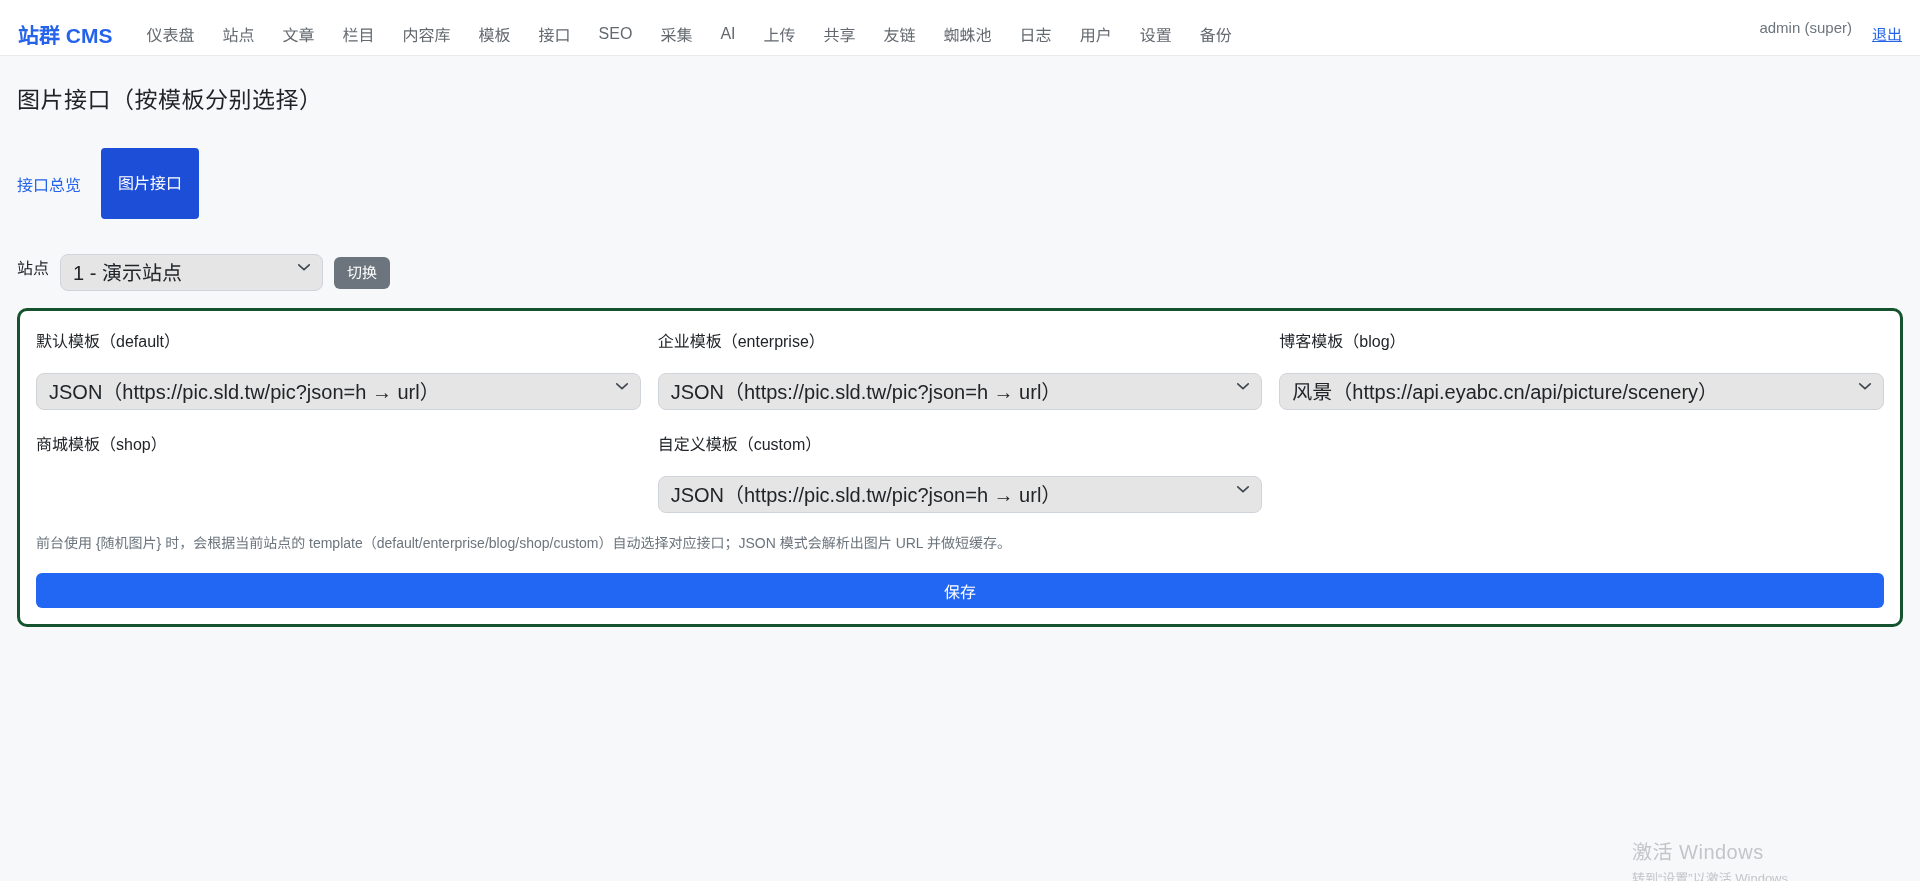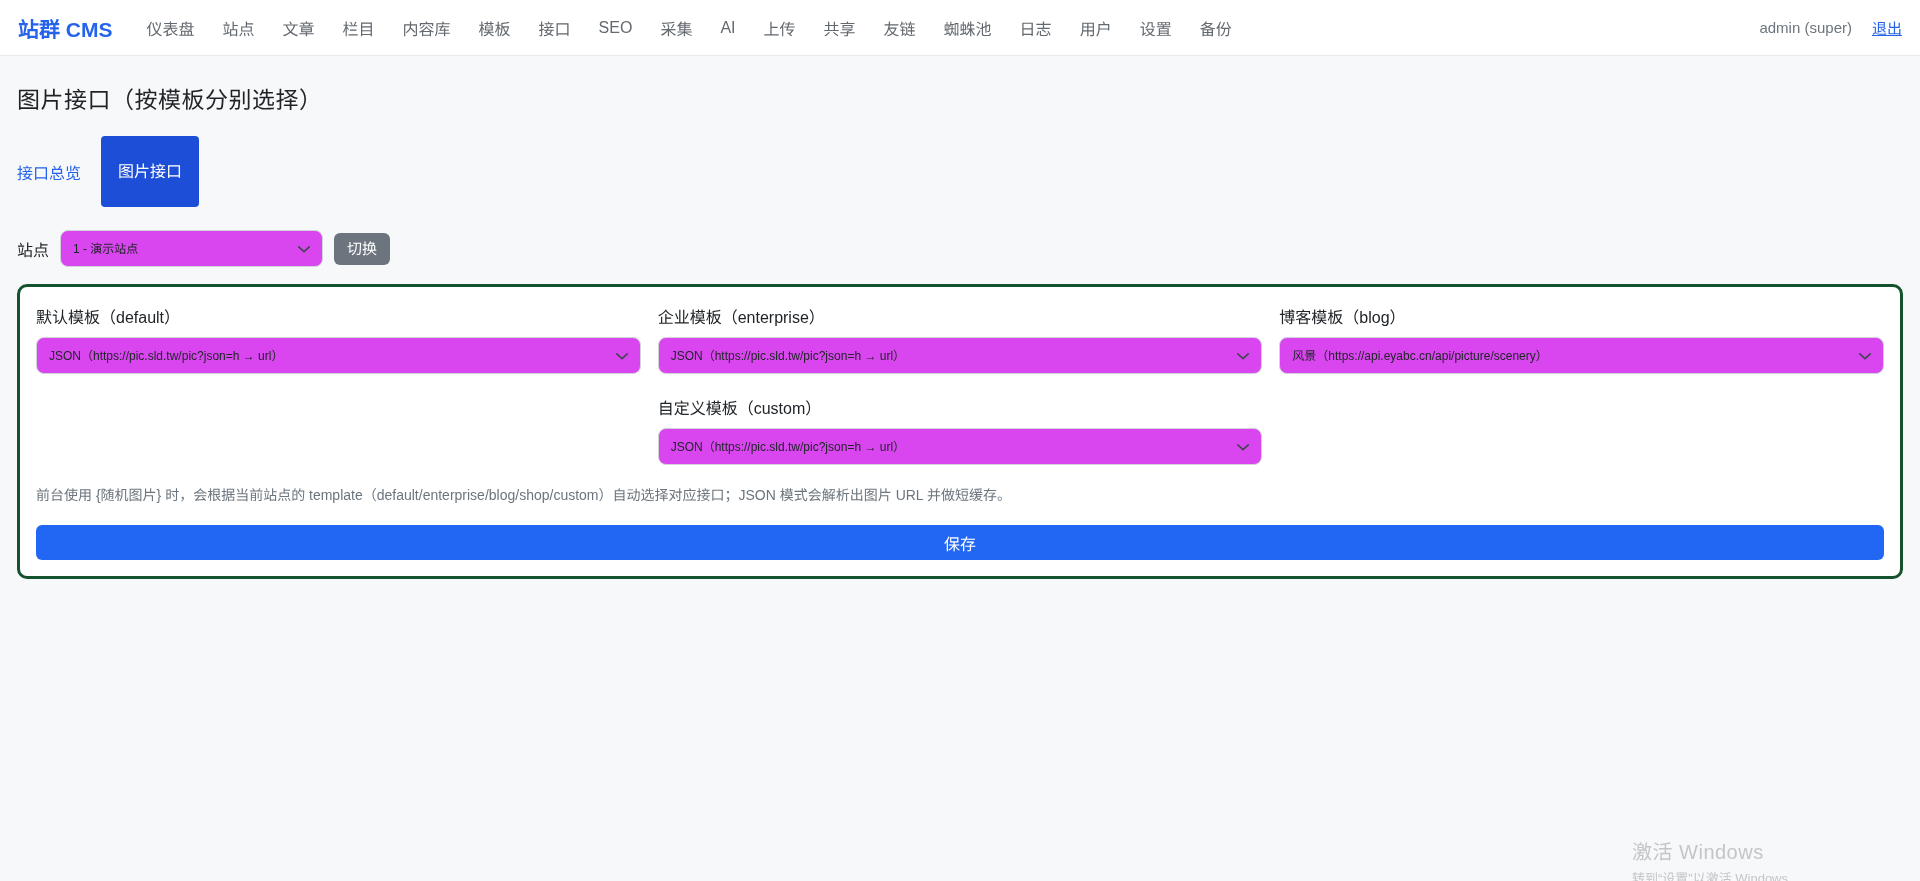--- a/index.html
+++ b/index.html
@@ -1,21 +1,21 @@
 <!DOCTYPE html>
 <html lang="zh-CN"><head>
 <meta charset="utf-8">
 <style>
   * { margin: 0; padding: 0; box-sizing: border-box; }
   html, body {
     width: 1920px; height: 881px; overflow: hidden;
     font-family: "Liberation Sans", "DejaVu Sans", sans-serif;
     background: #f7f8f9; color: #212529;
   }
-  [data-interactable="true"] { cursor: pointer; }
+  [data-interactable="true"] { cursor: pointer; margin-top: 12px; }
 
   
   .navbar {
     height: 56px; background: #ffffff; border-bottom: 1px solid #e8eaed;
     display: flex; align-items: center; padding: 0 18px;
   }
   .brand { font-size: 21px; font-weight: bold; color: #2563eb; margin-right: 34px; white-space: nowrap; }
   .nav-links { display: flex; align-items: center; gap: 28px; }
   .nav-link { font-size: 16px; color: #63696f; white-space: nowrap; }
   .nav-right { margin-left: auto; display: flex; align-items: center; gap: 20px; font-size: 15px; }
@@ -31,22 +31,22 @@
   .tab-active {
     background: #1d4ed8; color: #ffffff; font-size: 16px;
     padding: 26px 17px; border-radius: 4px; border: none; line-height: 1.2;
   }
 
   .site-row { margin-top: 23px; display: flex; align-items: center; gap: 11px; }
   .site-label { font-size: 16px; color: #212529; }
   .select-wrap { position: relative; display: inline-block; }
   select {
     appearance: none; -webkit-appearance: none;
-    font-family: inherit; font-size: 12px; color: #212529;
-    background: #d946ef; border: 1px solid #cfd4da; border-radius: 8px;
+    font-family: inherit; font-size: 20px; color: #212529;
+    background: #e5e5e5; border: 1px solid #cfd4da; border-radius: 8px;
     height: 37px; padding: 5px 38px 5px 12px; width: 100%;
     white-space: nowrap; overflow: hidden;
   }
   .site-select { width: 263px; }
   .chev {
     position: absolute; right: 12px; top: 50%; transform: translateY(-50%);
     pointer-events: none; display: flex; color: #3f4650;
   }
   .btn-switch {
     background: #6c757d; color: #ffffff; border: none; border-radius: 6px;
@@ -169,20 +169,21 @@
           </select>
           <span class="chev" data-interactable="false">
             <svg width="14" height="14" viewBox="0 0 16 16">
                 <path d="M2 5.5 L8 11 L14 5.5" fill="none" stroke="currentColor" stroke-width="1.8" stroke-linecap="round"></path>
               </svg>
           </span>
         </span>
       </div>
 
       <div class="field" data-interactable="false">
+        <div class="field-label" data-interactable="false">商城模板（shop）</div>
       </div>
 
       <div class="field" data-interactable="false">
         <div class="field-label" data-interactable="false">自定义模板（custom）</div>
         <span class="select-wrap" style="display:block" data-interactable="false">
           <select data-interactable="true">
             <option selected="" data-interactable="false">JSON（https://pic.sld.tw/pic?json=h → url）</option>
           </select>
           <span class="chev" data-interactable="false">
             <svg width="14" height="14" viewBox="0 0 16 16">

